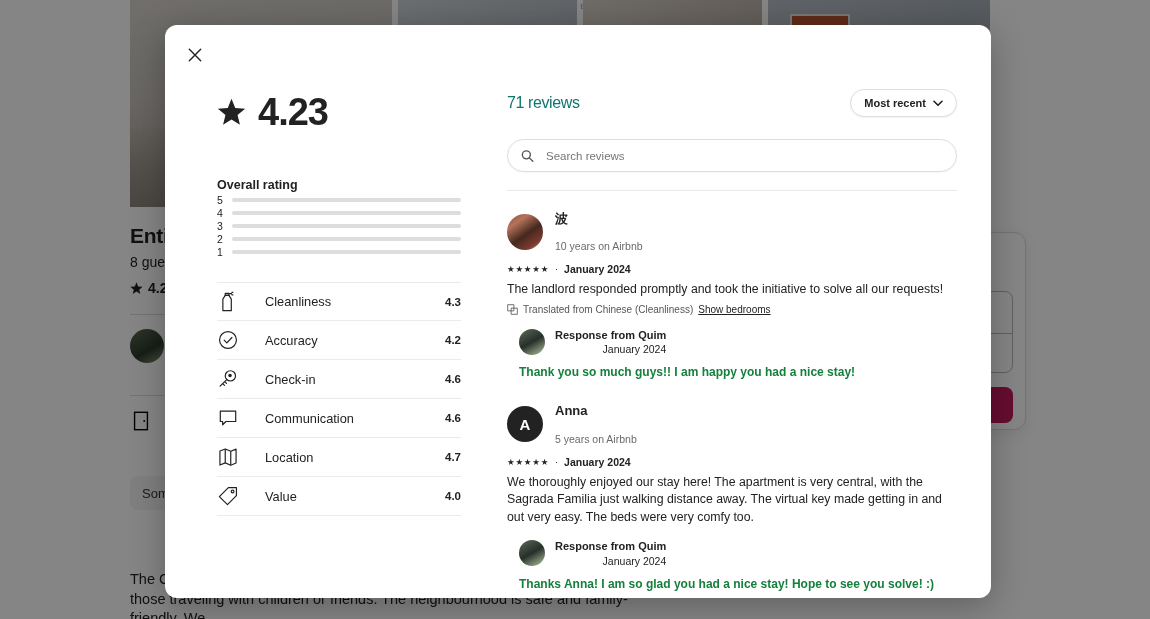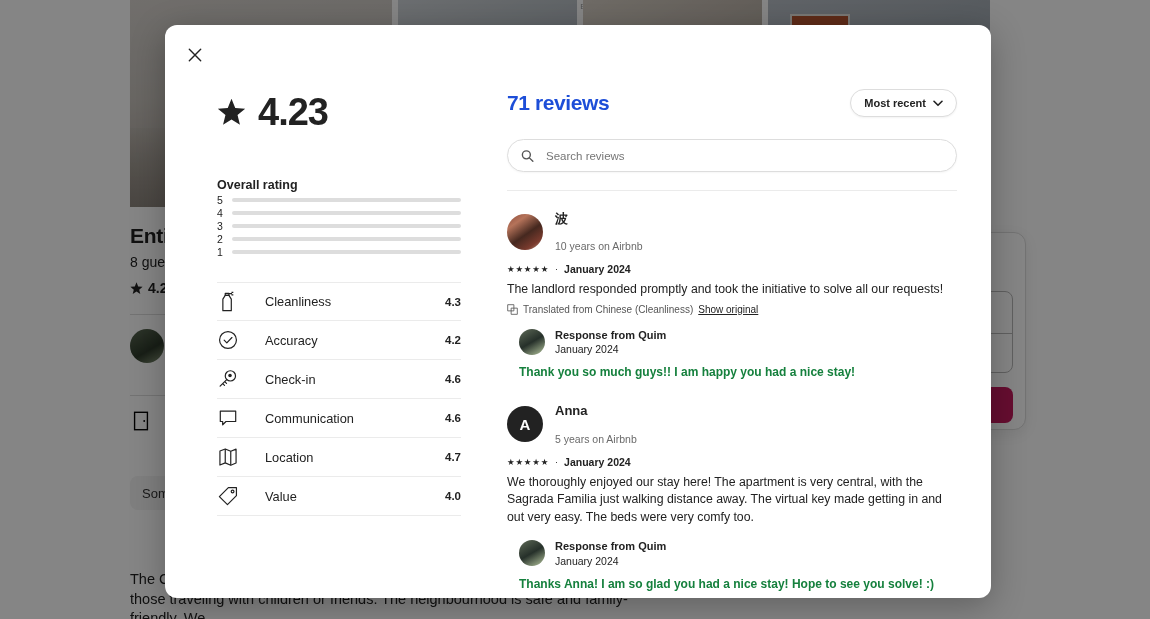--- a/index.html
+++ b/index.html
@@ -237,21 +237,21 @@
   #right-panel {
     flex: 1;
     padding: 18px 34px 0 18px;
     overflow: hidden;
     position: relative;
   }
   .rv-head {
     display:flex; align-items:center; justify-content: space-between;
     margin-bottom: 22px;
   }
-  .rv-count { font-size: 21px; font-weight: 700; color:#1d4ed8; letter-spacing:-.4px; }
+  .rv-count { font-size: 16px; font-weight: 400; color:#0f766e; letter-spacing:-.4px; }
   .sort-btn {
     border:1px solid #dddddd;
     background:#fff;
     border-radius: 20px;
     height: 28px;
     padding: 0 13px;
     font-size: 11px; font-weight: 600; color:#222;
     display:flex; align-items:center; gap:7px;
     cursor:pointer;
     font-family:"Liberation Sans", sans-serif;
@@ -310,21 +310,21 @@
     display:flex; align-items:center; gap: 5px;
     font-size: 10px; color:#555;
     margin-top: 5px;
   }
   .rv-trans a { color:#222; text-decoration: underline; cursor:pointer; }
 
   .rv-response {
     margin-top: 14px;
     margin-left: 12px;
   }
-  .resp-head { display:flex; align-items:center; gap: 10px; margin-bottom: 9px; }
+  .resp-head { display:flex; align-items:center; gap: 10px; margin-bottom: 9px; text-align: right; }
   .resp-av { width: 26px; height: 26px; border-radius:50%; flex:none; }
   .resp-name { font-size: 11px; font-weight: 600; color:#222; line-height:1.25; }
   .resp-date { font-size: 10.5px; color:#222; margin-top:1px; }
   .resp-text { font-size: 12px; line-height: 1.42; color:#15803d;font-weight:bold; }
 
   svg { display:block; }
 </style>
 </head>
 <body>
 
@@ -567,21 +567,21 @@
             </div>
             <div class="rv-text">The landlord responded promptly and took the initiative to solve all our requests!</div>
             <div class="rv-trans">
               <span>
                 <svg width="11" height="11" viewBox="0 0 16 16" fill="none" stroke="currentColor" stroke-width="1.2" stroke-linejoin="round">
                   <rect x="1" y="1" width="9" height="9"></rect>
                   <rect x="6" y="6" width="9" height="9"></rect>
                 </svg>
               </span>
               <span>Translated from Chinese (Cleanliness)</span>
-              <a>Show original</a>
+              <a>Show bedrooms</a>
             </div>
             <div class="rv-response">
               <div class="resp-head">
                 <span class="resp-av av-host"></span>
                 <span>
                   <span class="resp-name" style="display:block">Response from Quim</span>
                   <span class="resp-date" style="display:block">January 2024</span>
                 </span>
               </div>
               <div class="resp-text">Thank you so much guys!! I am happy you had a nice stay!</div>

